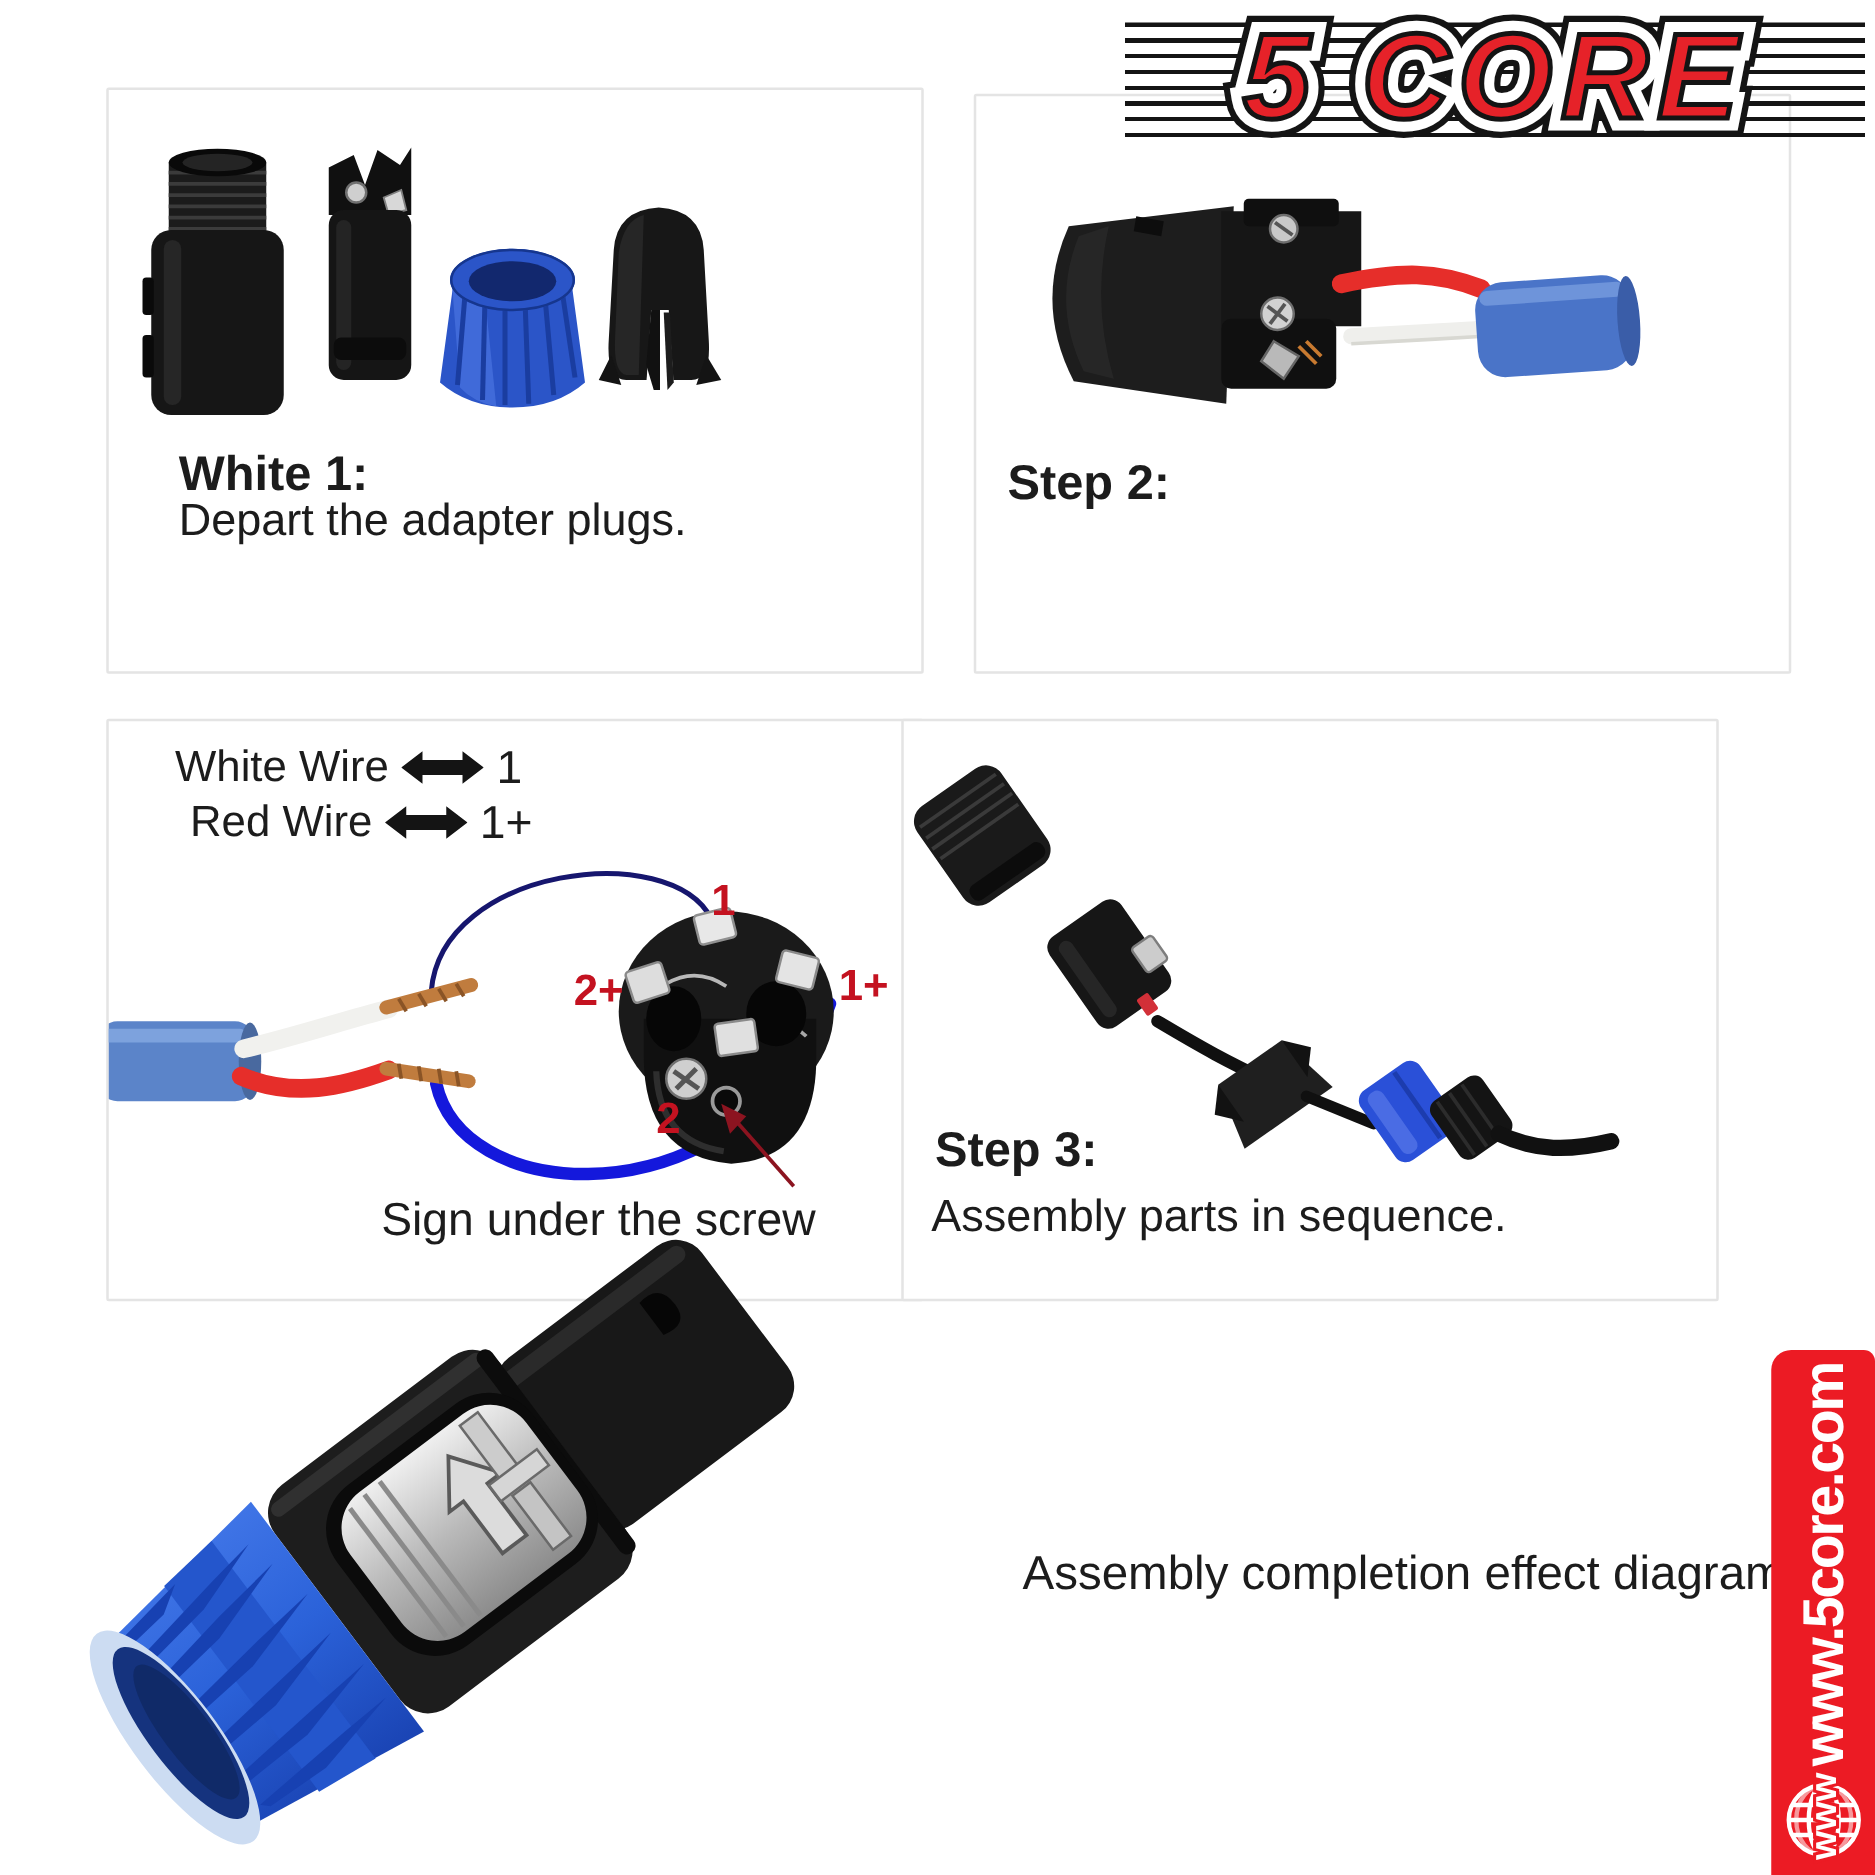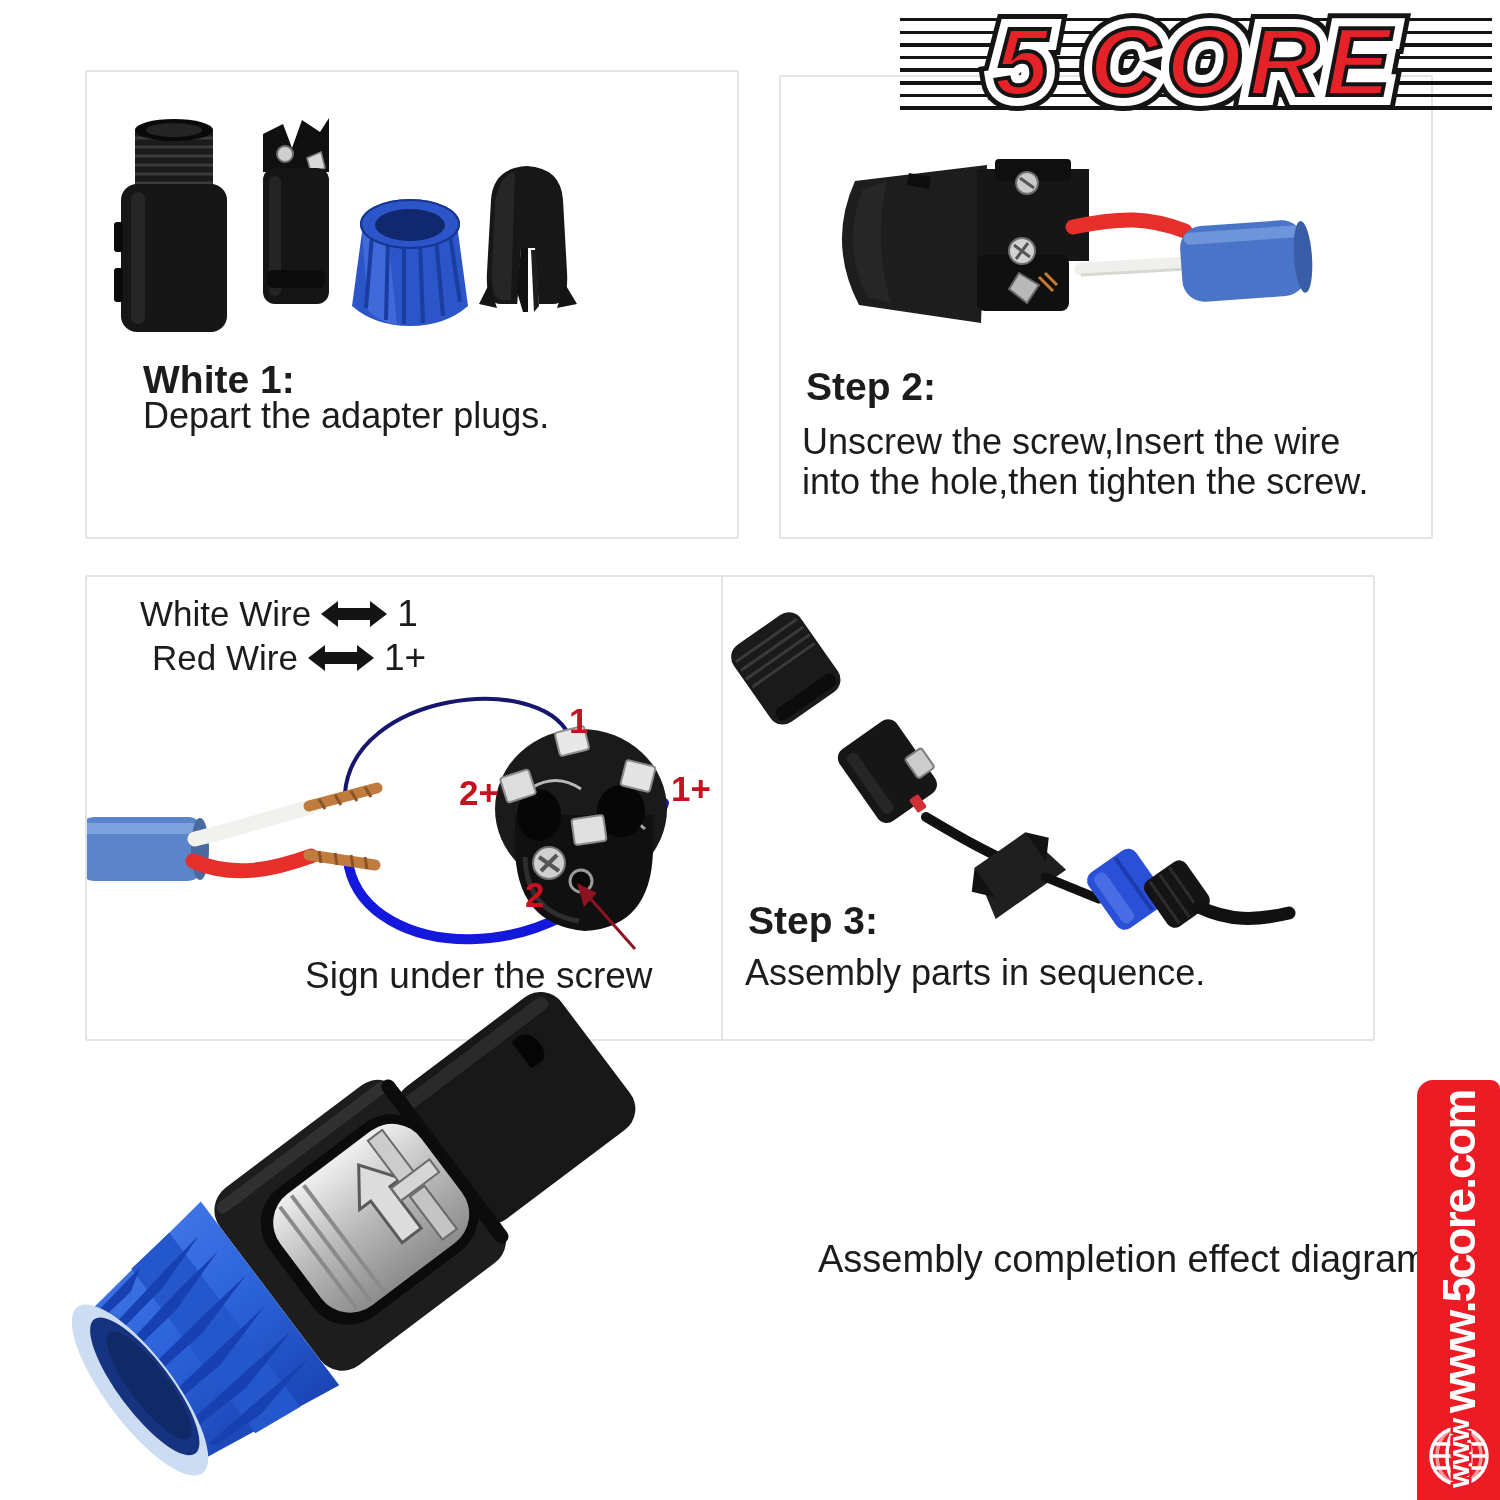--- a/index.html
+++ b/index.html
@@ -156,24 +156,20 @@
       <path d="M300,192 C340,190 370,188 406,186" fill="none" stroke="#efefec" stroke-width="13" stroke-linecap="round"></path>
       <path d="M300,198 C340,196 370,194 406,192" fill="none" stroke="#d8d8d2" stroke-width="3"></path>
 
       <g transform="rotate(-4 462 182)">
         <rect x="400" y="146" width="124" height="76" rx="22" fill="#4a74c8"></rect>
         <rect x="404" y="152" width="116" height="12" rx="6" fill="#6e94da"></rect>
         <ellipse cx="522" cy="184" rx="9" ry="36" fill="#3a5da8"></ellipse>
       </g>
     </svg>
     <div class="step-title">Step 2:</div>
-    <div class="step-desc">
-      <div>Unscrew the screw,Insert the wire</div>
-      <div>into the hole,then tighten the screw.</div>
-    </div>
   </div>
 
   <div class="panel" id="panel-wiring">
     <svg class="photo" style="left:0;top:0;" width="648" height="460" viewBox="0 0 648 460">
 
       <path d="M258,216 C266,116 450,94 482,158" fill="none" stroke="#16166e" stroke-width="4"></path>
 
       <path d="M262,290 C282,382 468,398 556,268 C566,252 572,240 577,226" fill="none" stroke="#1418dc" stroke-width="10" stroke-linecap="round"></path>
 
       <g>

